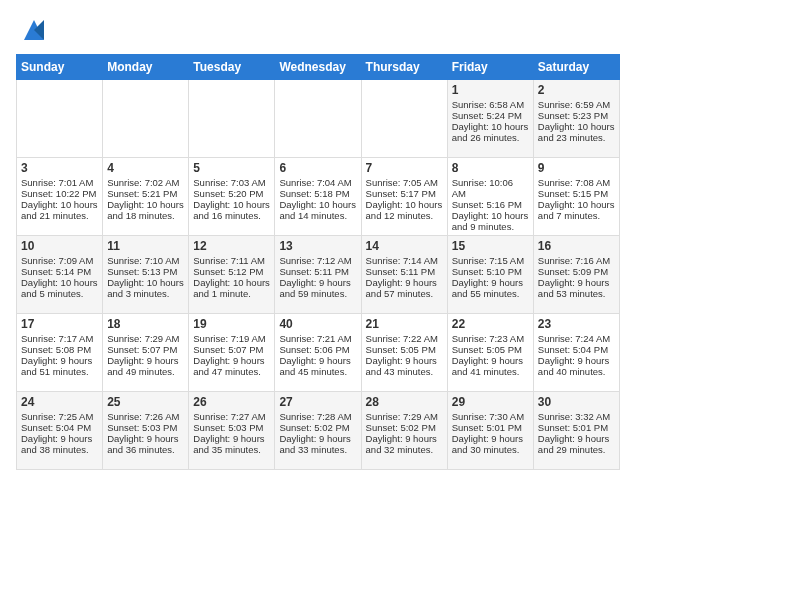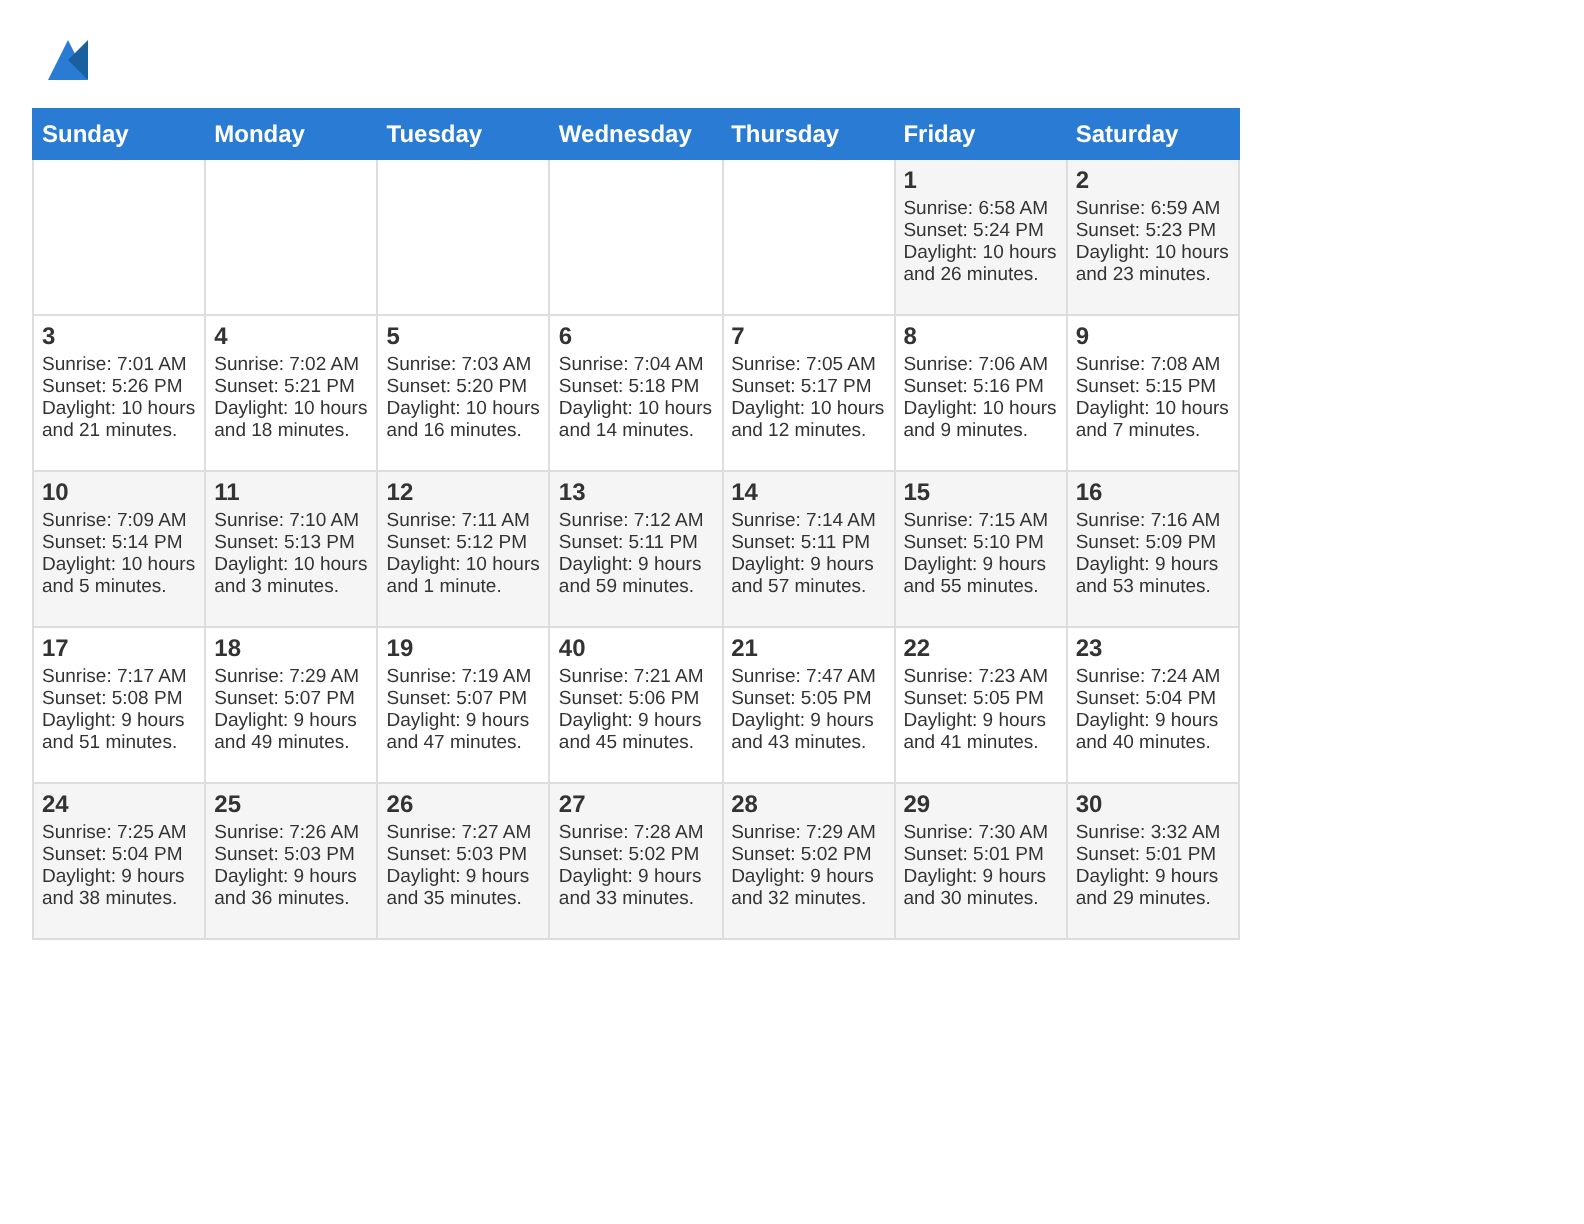--- a/index.html
+++ b/index.html
@@ -148,21 +148,21 @@
             <span class="day-num">2</span>
             <div>Sunrise: 6:59 AM</div>
             <div>Sunset: 5:23 PM</div>
             <div>Daylight: 10 hours and 23 minutes.</div>
           </td>
         </tr>
         <tr>
           <td>
             <span class="day-num">3</span>
             <div>Sunrise: 7:01 AM</div>
-            <div>Sunset: 5:26 PM</div>
+            <div>Sunset: 10:22 PM</div>
             <div>Daylight: 10 hours and 21 minutes.</div>
           </td>
           <td>
             <span class="day-num">4</span>
             <div>Sunrise: 7:02 AM</div>
             <div>Sunset: 5:21 PM</div>
             <div>Daylight: 10 hours and 18 minutes.</div>
           </td>
           <td>
             <span class="day-num">5</span>
@@ -177,21 +177,21 @@
             <div>Daylight: 10 hours and 14 minutes.</div>
           </td>
           <td>
             <span class="day-num">7</span>
             <div>Sunrise: 7:05 AM</div>
             <div>Sunset: 5:17 PM</div>
             <div>Daylight: 10 hours and 12 minutes.</div>
           </td>
           <td>
             <span class="day-num">8</span>
-            <div>Sunrise: 7:06 AM</div>
+            <div>Sunrise: 10:06 AM</div>
             <div>Sunset: 5:16 PM</div>
             <div>Daylight: 10 hours and 9 minutes.</div>
           </td>
           <td>
             <span class="day-num">9</span>
             <div>Sunrise: 7:08 AM</div>
             <div>Sunset: 5:15 PM</div>
             <div>Daylight: 10 hours and 7 minutes.</div>
           </td>
         </tr>
@@ -259,21 +259,21 @@
             <div>Daylight: 9 hours and 47 minutes.</div>
           </td>
           <td>
             <span class="day-num">40</span>
             <div>Sunrise: 7:21 AM</div>
             <div>Sunset: 5:06 PM</div>
             <div>Daylight: 9 hours and 45 minutes.</div>
           </td>
           <td>
             <span class="day-num">21</span>
-            <div>Sunrise: 7:47 AM</div>
+            <div>Sunrise: 7:22 AM</div>
             <div>Sunset: 5:05 PM</div>
             <div>Daylight: 9 hours and 43 minutes.</div>
           </td>
           <td>
             <span class="day-num">22</span>
             <div>Sunrise: 7:23 AM</div>
             <div>Sunset: 5:05 PM</div>
             <div>Daylight: 9 hours and 41 minutes.</div>
           </td>
           <td>

